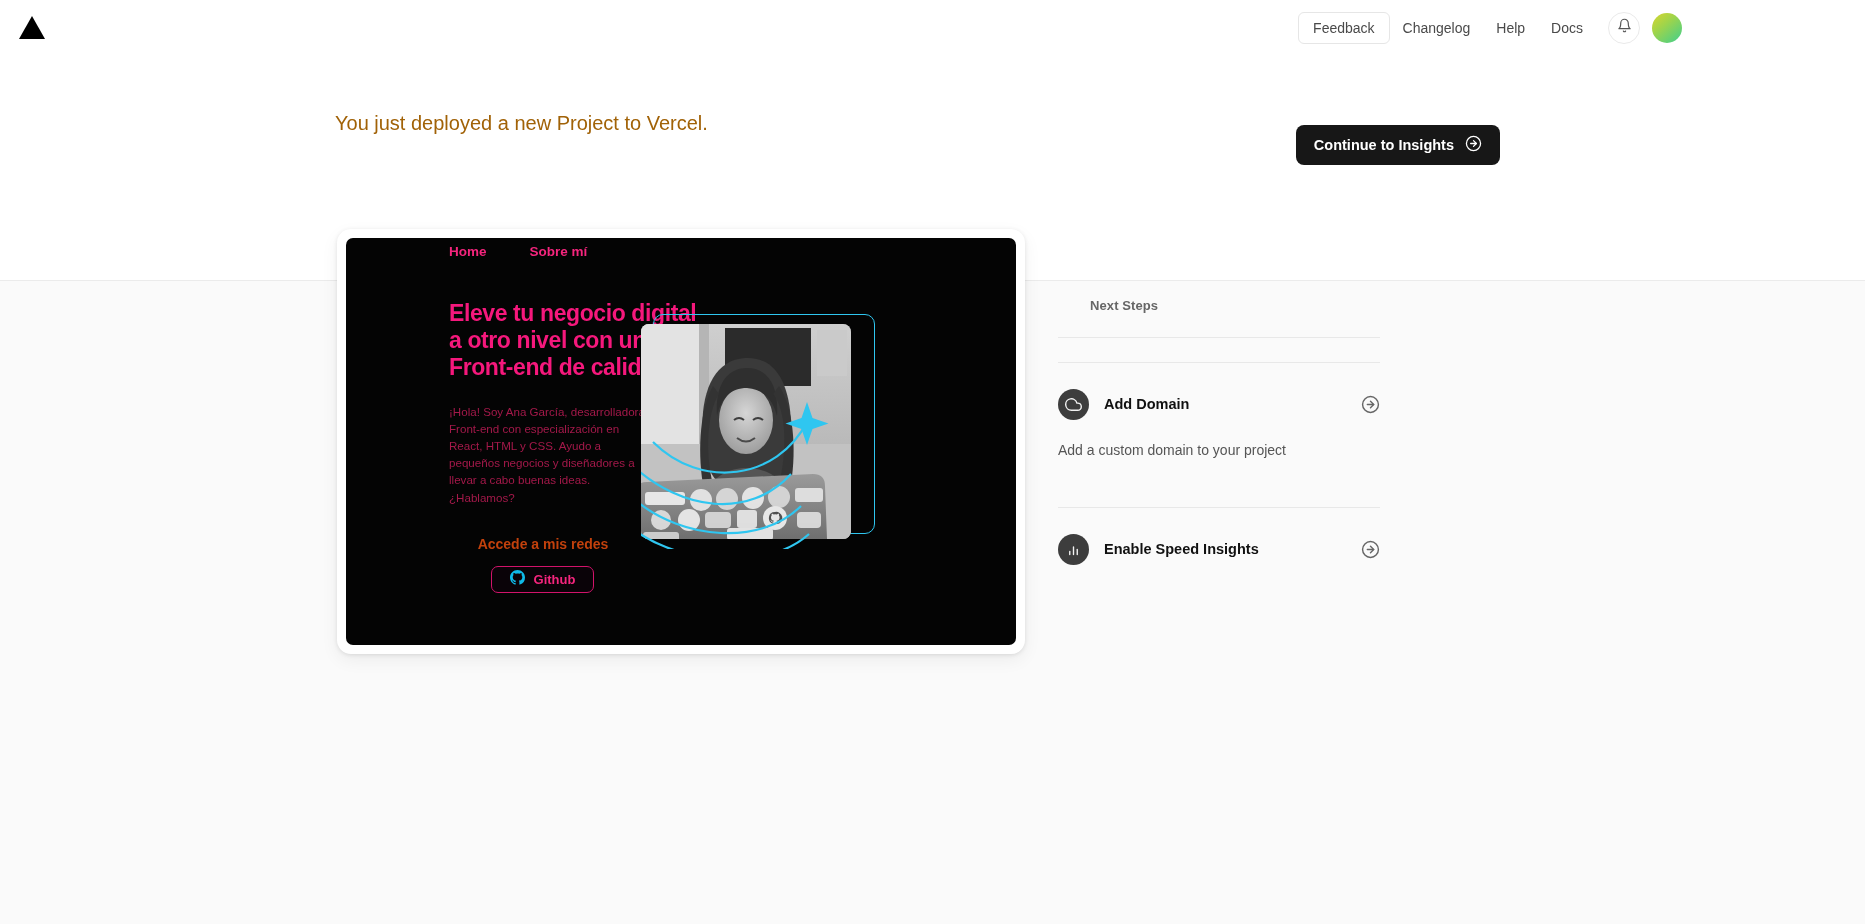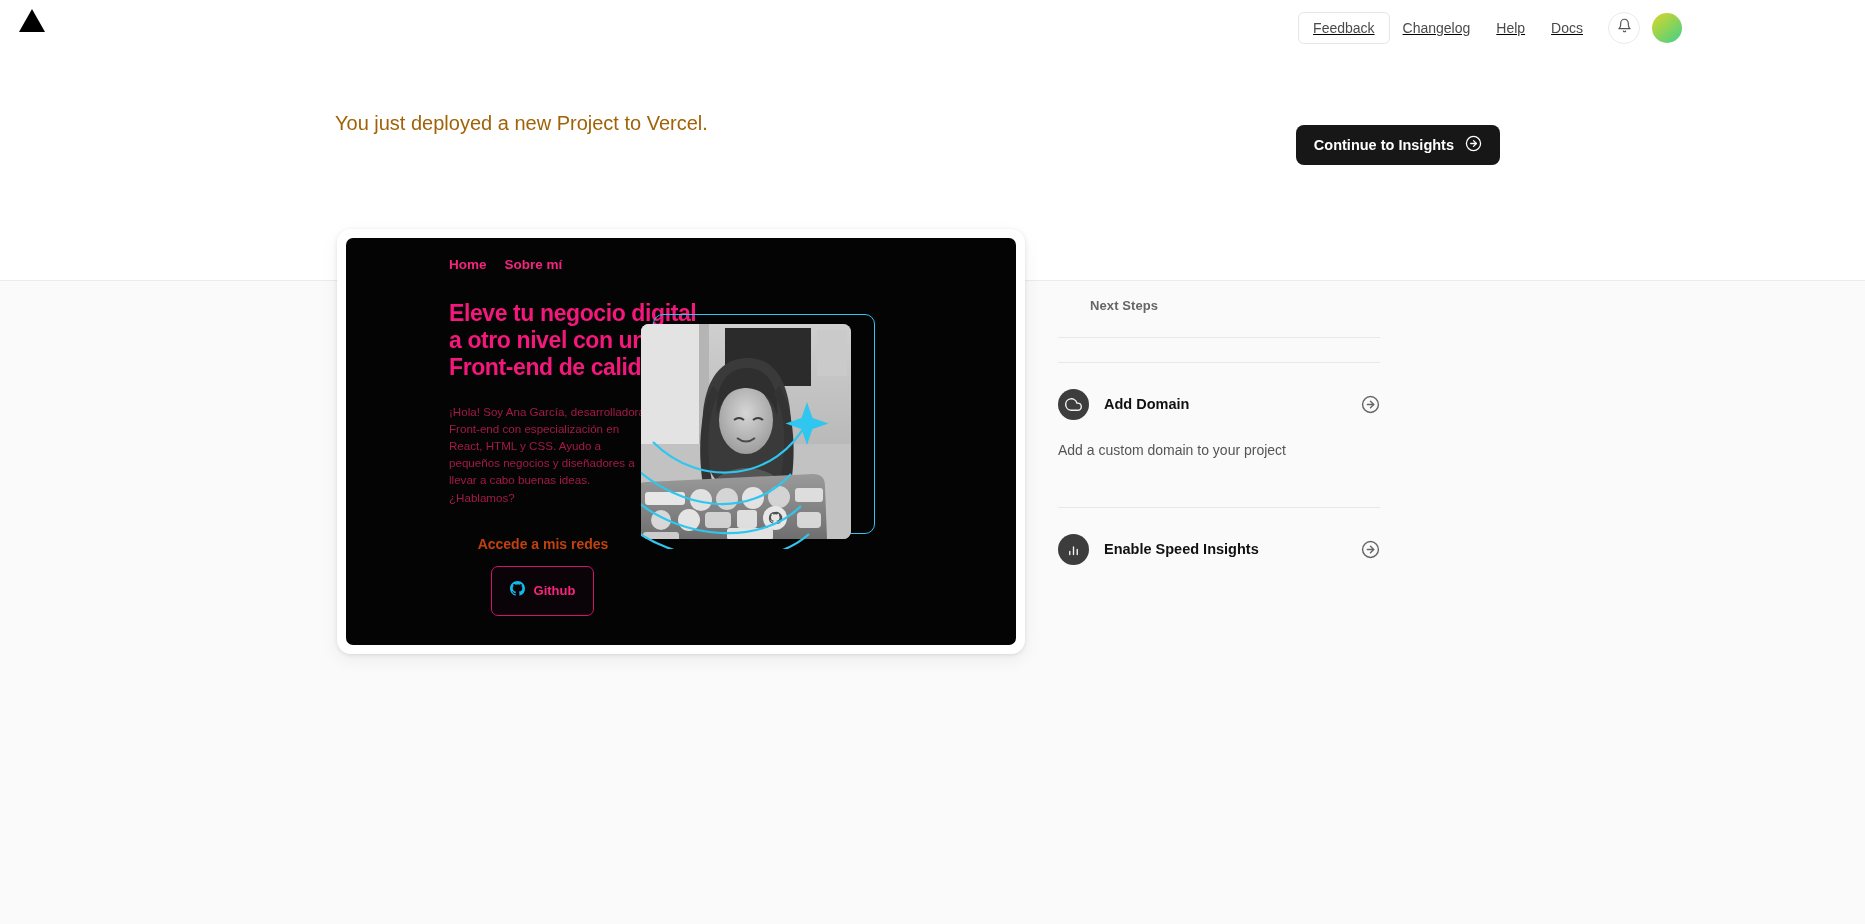--- a/index.html
+++ b/index.html
@@ -28,22 +28,22 @@
     border-top: 1px solid #ebebeb;
   }
 
   
   .topnav {
     position: absolute;
     left: 0; top: 0;
     width: 1696px;
     height: 55px;
     display: flex;
+    align-items: center;
     z-index: 40;
-    text-decoration: underline;
   }
   .logo-wrap {
     margin-left: 12px;
     width: 40px; height: 40px;
     display: flex; align-items: center; justify-content: center;
   }
   .tri {
     width: 0; height: 0;
     border-left: 13px solid transparent;
     border-right: 13px solid transparent;
@@ -144,23 +144,23 @@
   }
   .preview-inner {
     width: 100%; height: 100%;
     background: #040404;
     border-radius: 7px;
     overflow: hidden;
     position: relative;
   }
   .pv-nav {
     position: absolute;
-    left: 103px; top: 19px;
-    display: flex;
-    gap: 18px;
+    left: 103px; top: 6px;
+    display: flex;
+    gap: 43px;
   }
   .pv-nav-link {
     color: #f5257d;
     font-size: 13.5px;
     font-weight: 700;
     cursor: pointer;
   }
   .pv-left {
     position: absolute;
     left: 103px;
@@ -186,21 +186,21 @@
     color: #c2410c;
     font-size: 14px;
     font-weight: 700;
     text-align: center;
     width: 188px;
   }
   .gh-btn {
     margin-top: 14px;
     margin-left: 42px;
     width: 103px;
-    height: 50px;
+    height: 27px;
     border: 1.4px solid #d1136a;
     border-radius: 7px;
     background: #0a0308;
     display: flex;
     align-items: center;
     justify-content: center;
     gap: 9px;
     cursor: pointer;
   }
   .gh-label {

